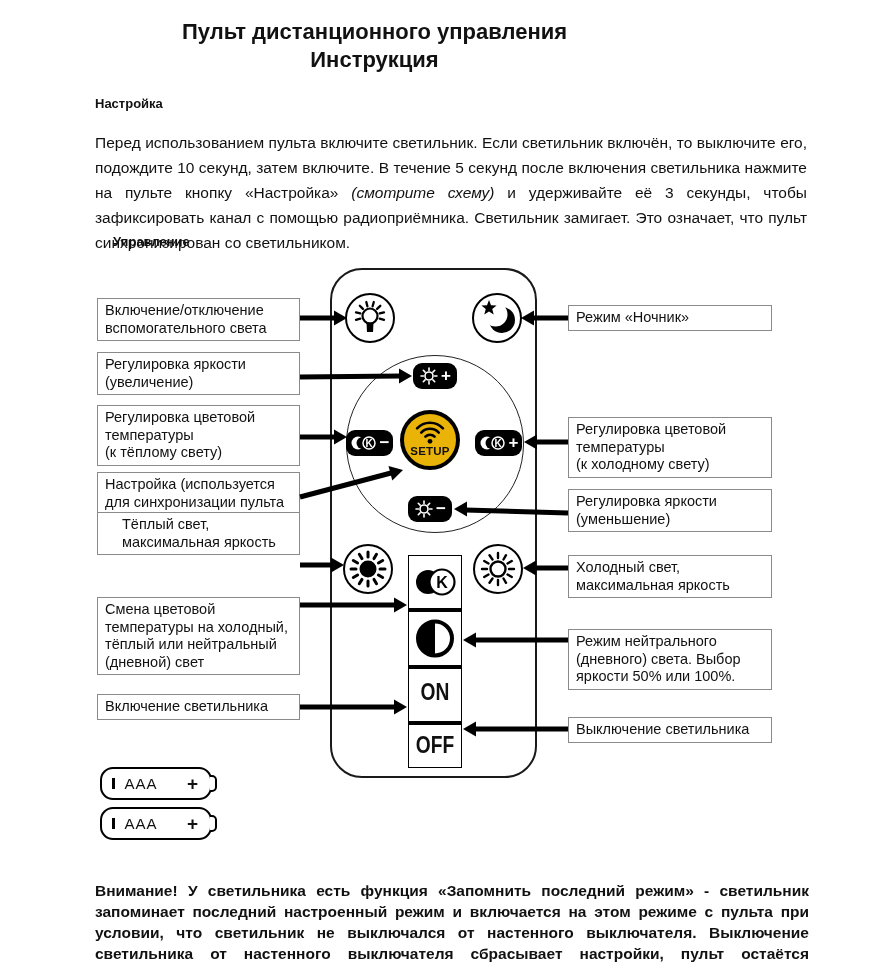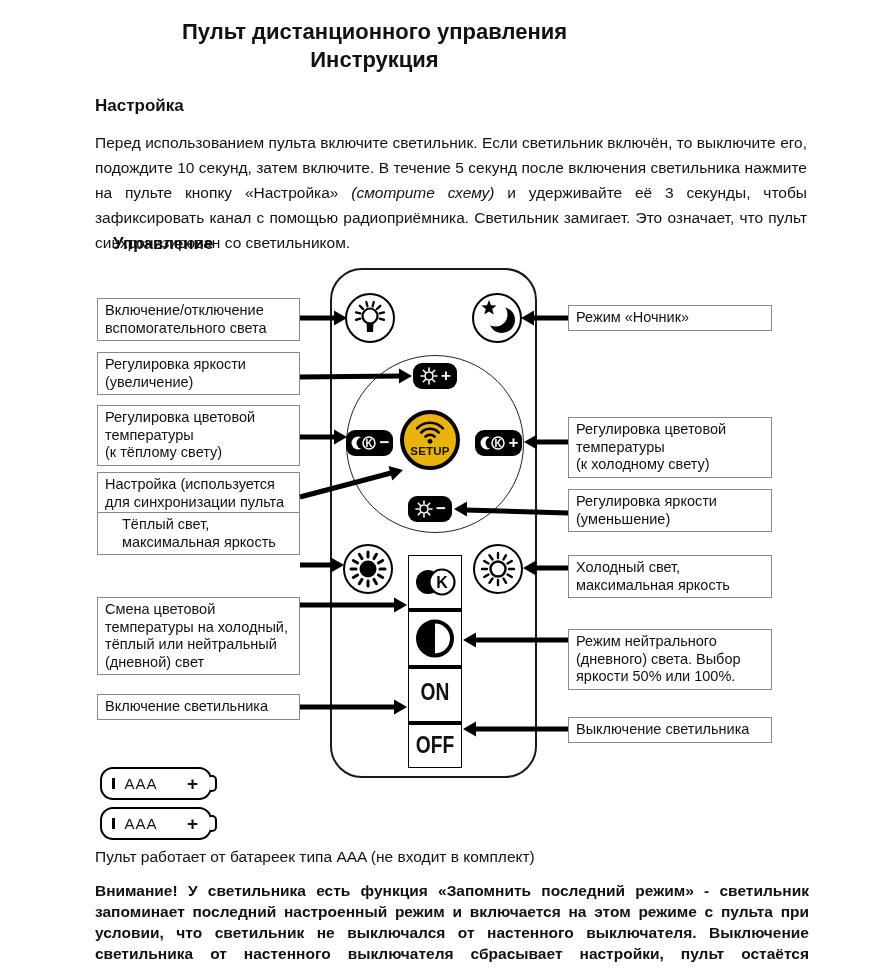--- a/index.html
+++ b/index.html
@@ -5,21 +5,21 @@
   * { margin:0; padding:0; box-sizing:border-box; }
   html,body { background:#e8e8e8; }
   .page {
     position:relative; width:895px; height:970px; background:#ffffff;
     font-family:"Liberation Sans", sans-serif; color:#111; margin:0 auto;
     overflow:hidden;
   }
   .abs { position:absolute; }
   .title { top:18px; left:0; width:749px; text-align:center;
     font-size:22px; font-weight:bold; line-height:28px; }
-  .sec-head { font-size:17px; font-weight:bold; }
+  .sec-head { font-size:13px; font-weight:bold; }
   .para { font-size:15.5px; line-height:25px; text-align:justify; }
   .para i { font-style:italic; }
   .warn { font-size:15.5px; font-weight:bold; line-height:21px; text-align:justify; }
 
   
   .box { border:1px solid #8a8a8a; background:#fff; padding:3px 7px;
     font-size:14.5px; line-height:17.5px; white-space:pre-line; width:203px; z-index:4; }
 
   
   .remote { left:330px; top:268px; width:207px; height:510px; background:#fff;
@@ -238,17 +238,16 @@
   </div>
   <div class="abs bat-nub" style="left:210px; top:775px;"></div>
 
   <div class="abs battery" style="left:100px; top:807px;">
     <div class="tick"></div>
     <div class="aaa">AAA</div>
     <div class="plus">+</div>
   </div>
   <div class="abs bat-nub" style="left:210px; top:815px;"></div>
 
-  <div class="abs caption" style="left:95px; top:848px;">Пульт работает от батареек типа AAA (не входит в комплект)</div>
 
   <div class="abs warn" style="left:95px; top:880px; width:714px;">Внимание! У светильника есть функция «Запомнить последний режим» - светильник запоминает последний настроенный режим и включается на этом режиме с пульта при условии, что светильник не выключался от настенного выключателя. Выключение светильника от настенного выключателя сбрасывает настройки, пульт остаётся привязанным.</div>
 
 </div>
 
 </body></html>

